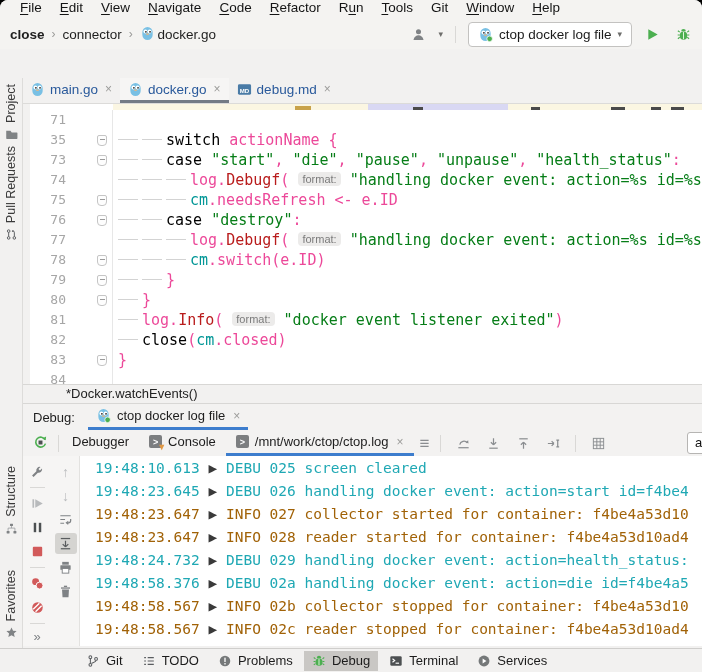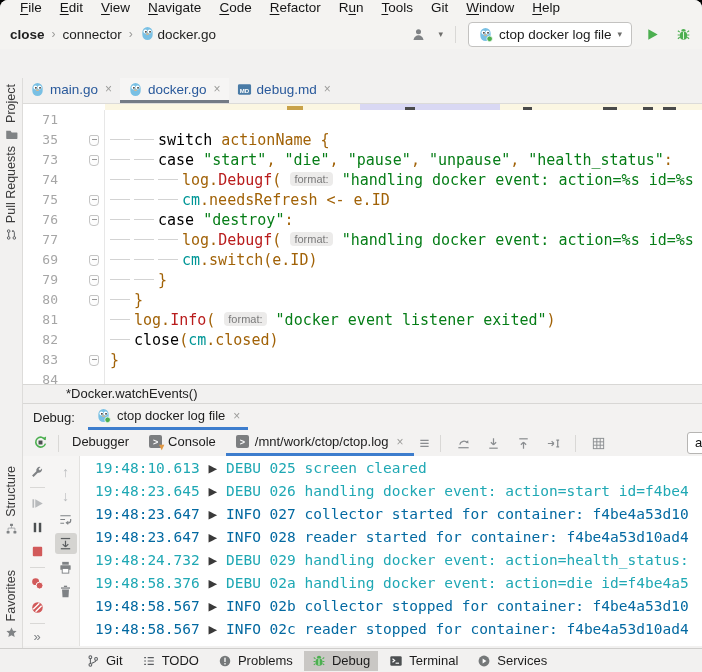--- a/index.html
+++ b/index.html
@@ -34,37 +34,37 @@
   .etab{display:flex;align-items:center;gap:5px;padding:0 8px;font-size:13.5px;color:#29599b;
     border-bottom:3px solid transparent;box-sizing:border-box}
   .etab.active{border-bottom-color:#747b85;background:#f6f5f4}
   .tab-close{color:#9c9c9a;font-size:12px;margin-left:2px}
   
   .left-stripe{position:absolute;left:0;top:78px;width:22px;bottom:24px;background:#f2f1f0;
     border-right:1px solid #dddcda;z-index:6}
   .stripe-item{position:absolute;left:0;width:22px;display:flex;flex-direction:column;align-items:center;gap:5px}
   .stripe-label{writing-mode:vertical-rl;transform:rotate(180deg);font-size:12.5px;color:#3a3a3a}
   
-  .editor{position:absolute;left:22px;right:0;top:104px;height:280px;background:#fff;overflow:hidden;
+  .editor{position:absolute;left:30px;right:0;top:104px;height:280px;background:#fff;overflow:hidden;
     font-family:"DejaVu Sans Mono",monospace;font-size:15px}
   .partial-line{height:6px;margin-left:83px;background:#fbf6e2;position:relative}
   .frag{position:absolute;bottom:0;height:3px;background:#4a4a4a}
   .frag.sel{height:6px;background:#d9d8f3}
   .frag.warm{height:4px;background:#c8a24a}
   .code-row{display:flex;height:20px;line-height:20px}
   .ln{width:36px;flex:none;text-align:right;color:#a6a6a6;font-size:13px;padding-right:4px;
     font-family:"DejaVu Sans Mono",monospace}
   .fold-col{width:42px;flex:none;position:relative}
   .fold-marker{position:absolute;right:5px;top:5px;width:10px;height:11px;box-sizing:border-box;
     border:1px solid #c5c5c5;border-radius:2px 2px 4px 4px;background:#fdfdfd}
   .fold-marker::after{content:"";position:absolute;left:1.5px;right:1.5px;top:3px;height:1px;background:#9a9a9a}
   .code-content{flex:1;border-left:1px solid #e7e7e7;padding-left:5px;white-space:pre;overflow:hidden;color:#080808}
   .tab-mark{display:inline-block;width:20px;height:20px;margin-right:4px;vertical-align:top;
     background:linear-gradient(to bottom,transparent 9px,#d3d3d3 9px,#d3d3d3 10px,transparent 10px)}
-  .tk-kw{color:#000000}.tk-str{color:#067d17}.tk-fn{color:#b91c1c}.tk-var{color:#009696}.tk-pl{color:#a16207}
+  .tk-kw{color:#000000}.tk-str{color:#067d17}.tk-fn{color:#b91c1c}.tk-var{color:#009696}.tk-pl{color:#ec4899}
   .tk-inlay{display:inline-block;background:#ecebea;color:#7b7b7b;border-radius:4px;
     font-family:"Liberation Sans",sans-serif;font-size:11px;line-height:14px;padding:0 4px;vertical-align:2px}
   
   .sticky{position:absolute;left:22px;right:0;top:384px;height:19px;background:#f2f1f0;
     border-top:1px solid #d8d7d5;box-sizing:border-box;font-size:13px;color:#222;
     line-height:18px;padding-left:44px}
   
   .debug-header{position:absolute;left:22px;right:0;top:403px;height:27px;background:#f3f2f1;
     border-top:1px solid #d8d7d5;box-sizing:border-box;display:flex;align-items:stretch}
   .dbg-label{font-size:13px;color:#1d1d1d;align-self:center;margin:0 13px 0 11px}
@@ -91,21 +91,21 @@
   .dbg-col2{left:30px;width:28px;border-right:1px solid #e3e2e0}
   .ibtn{width:22px;height:21px;display:flex;align-items:center;justify-content:center;border-radius:3px;flex:none}
   .ibtn.selected{background:#d5d4d1}
   .hsep{width:15px;height:1px;background:#d9d8d6;margin:2px 0;flex:none}
   .more-btn{margin-top:auto;margin-bottom:6px;color:#7f8285;font-size:13px}
   .arrow-dis{color:#b9bbbd;font-size:14px}
   
   .log{position:absolute;left:58px;right:0;top:0;bottom:0;overflow:hidden;
     font-family:"DejaVu Sans Mono",monospace;font-size:14.5px;line-height:23px;white-space:pre;
     padding:1px 0 9px 15px}
-  .lvl-DEBU{color:#1fa8b4}.lvl-INFO{color:#0369a1}
+  .lvl-DEBU{color:#1fa8b4}.lvl-INFO{color:#a16207}
   .log-arrow{color:#3a3a3a}
   
   .statusbar{position:absolute;left:0;right:0;bottom:0;height:24px;background:#f2f1f0;
     border-top:1px solid #cfcecc;box-sizing:border-box;display:flex;align-items:center;
     padding-left:78px;gap:3px;font-size:13px;color:#1c1c1c}
   .sb-item{display:flex;align-items:center;gap:6px;padding:2px 8px;height:20px;box-sizing:border-box}
   .sb-item.active{background:#c9c7c4}
 </style>
 </head>
 <body>
@@ -324,21 +324,21 @@
             <div class="fold-marker"></div>
           </div>
           <div class="code-content"><span class="tab-mark"></span><span class="tab-mark"></span><span class="tk-kw">case</span><span class="tk-pl"> </span><span class="tk-str">"destroy"</span><span class="tk-pl">:</span></div>
         </div>
         <div class="code-row">
           <div class="ln">77</div>
           <div class="fold-col"></div>
           <div class="code-content"><span class="tab-mark"></span><span class="tab-mark"></span><span class="tab-mark"></span><span class="tk-pl">log.</span><span class="tk-fn">Debugf</span><span class="tk-pl">( </span><span class="tk-inlay">format:</span><span class="tk-pl"> </span><span class="tk-str">"handling docker event: action=%s id=%s</span></div>
         </div>
         <div class="code-row">
-          <div class="ln">69</div>
+          <div class="ln">78</div>
           <div class="fold-col">
             <div class="fold-marker"></div>
           </div>
           <div class="code-content"><span class="tab-mark"></span><span class="tab-mark"></span><span class="tab-mark"></span><span class="tk-var">cm</span><span class="tk-pl">.switch(e.ID)</span></div>
         </div>
         <div class="code-row">
           <div class="ln">79</div>
           <div class="fold-col">
             <div class="fold-marker"></div>
           </div>

